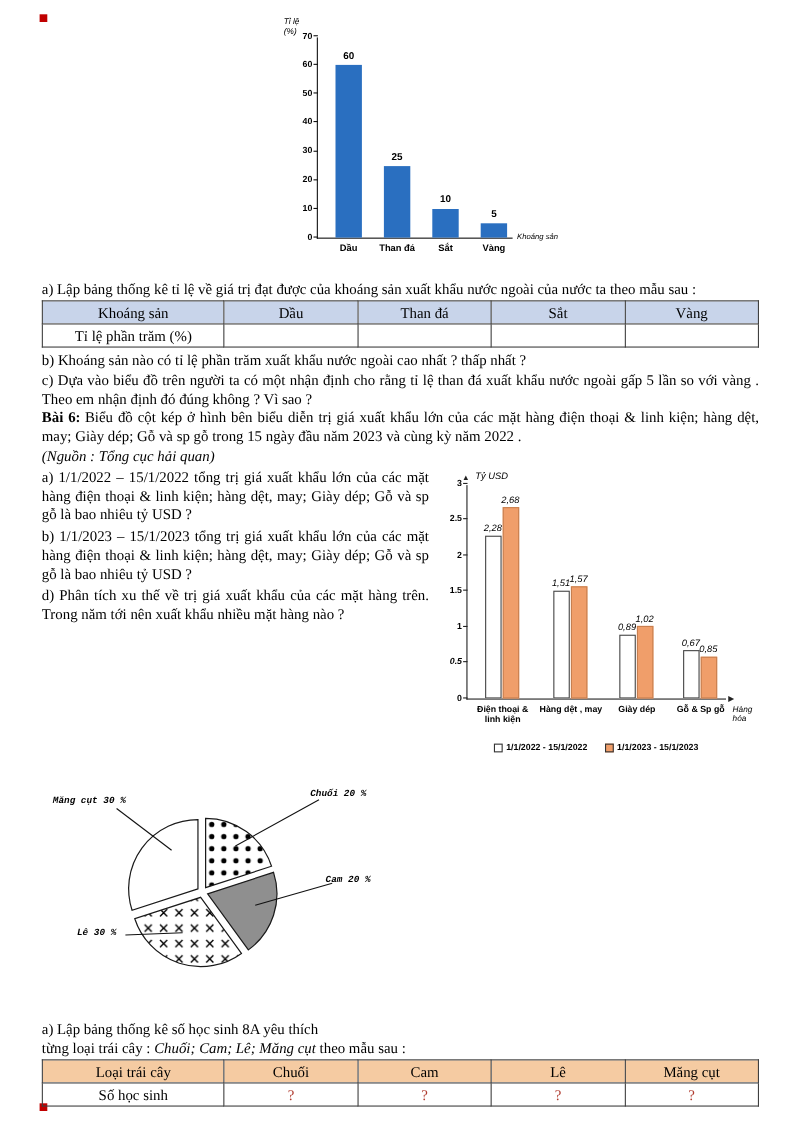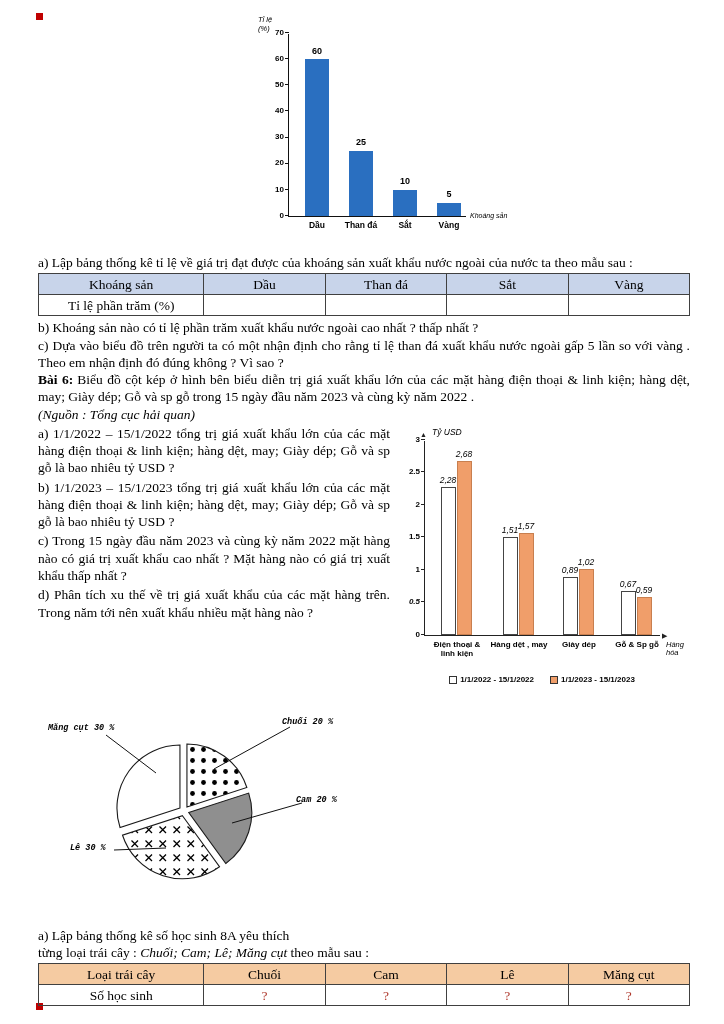--- a/index.html
+++ b/index.html
@@ -135,21 +135,20 @@
     <p class="just">b) Khoáng sản nào có tỉ lệ phần trăm xuất khẩu nước ngoài cao nhất ? thấp nhất ?</p>
     <p class="just">c) Dựa vào biểu đồ trên người ta có một nhận định cho rằng tỉ lệ than đá xuất khẩu nước ngoài gấp 5 lần so với vàng . Theo em nhận định đó đúng không ? Vì sao ?</p>
 
     <p class="just"><b class="lbl">Bài 6:</b><span>Biểu đồ cột kép ở hình bên biểu diễn trị giá xuất khẩu lớn của các mặt hàng điện thoại &amp; linh kiện; hàng dệt, may; Giày dép; Gỗ và sp gỗ trong 15 ngày đầu năm 2023 và cùng kỳ năm 2022 .</span></p>
     <p class="ital">(Nguồn : Tổng cục hải quan)</p>
 
     <div class="bai6-flex">
       <div class="bai6-left">
         <p>a) 1/1/2022 – 15/1/2022 tổng trị giá xuất khẩu lớn của các mặt hàng điện thoại &amp; linh kiện; hàng dệt, may; Giày dép; Gỗ và sp gỗ là bao nhiêu tỷ USD ?</p>
         <p>b) 1/1/2023 – 15/1/2023 tổng trị giá xuất khẩu lớn của các mặt hàng điện thoại &amp; linh kiện; hàng dệt, may; Giày dép; Gỗ và sp gỗ là bao nhiêu tỷ USD ?</p>
-        <p>c) Trong 15 ngày đầu năm 2023 và cùng kỳ năm 2022 mặt hàng nào có giá trị xuất khẩu cao nhất ? Mặt hàng nào có giá trị xuất khẩu thấp nhất ?</p>
         <p>d) Phân tích xu thế về trị giá xuất khẩu của các mặt hàng trên. Trong năm tới nên xuất khẩu nhiều mặt hàng nào ?</p>
       </div>
 
       <div class="c2">
         <span class="c2-arrow-up">▲</span>
         <span class="c2-ylab">Tỷ USD</span>
         <div class="c2-plot" id="c2plot">
             <span class="c2-tick" style="bottom: -5px;">0</span>
             <i class="c2-tickmark" style="bottom: 0px;"></i>
             <span class="c2-tick" style="bottom: 27.5px; font-style: italic;">0.5</span>
@@ -176,21 +175,21 @@
             <span class="c2-val" style="left: 86px; bottom: 103.05px;">1,57</span>
             <span class="c2-xlabel" style="left: 124px;">Giày dép</span>
             <div class="c2-bar" style="left: 138px; height: 57.85px; background: rgb(255, 255, 255); border-color: rgb(68, 68, 68);"></div>
             <span class="c2-val" style="left: 130px; bottom: 58.85px;">0,89</span>
             <div class="c2-bar" style="left: 154px; height: 66.3px; background: rgb(240, 158, 106); border-color: rgb(200, 127, 79);"></div>
             <span class="c2-val" style="left: 146px; bottom: 67.3px;">1,02</span>
             <span class="c2-xlabel" style="left: 182px;">Gỗ &amp; Sp gỗ</span>
             <div class="c2-bar" style="left: 196px; height: 43.55px; background: rgb(255, 255, 255); border-color: rgb(68, 68, 68);"></div>
             <span class="c2-val" style="left: 188px; bottom: 44.55px;">0,67</span>
             <div class="c2-bar" style="left: 212px; height: 38.35px; background: rgb(240, 158, 106); border-color: rgb(200, 127, 79);"></div>
-            <span class="c2-val" style="left: 204px; bottom: 39.35px;">0,59</span>
+            <span class="c2-val" style="left: 204px; bottom: 39.35px;">0,85</span>
           </div>
         <span class="c2-arrow-right">▶</span>
         <span class="c2-xlab">Hàng hóa</span>
         <div class="c2-legend">
           <span class="leg-item">
               <span class="leg-box" id="legbox0" style="background: rgb(255, 255, 255);"></span>
               <span>1/1/2022 - 15/1/2022</span>
             </span>
           <span class="leg-item">
               <span class="leg-box" id="legbox1" style="background: rgb(240, 158, 106);"></span>

